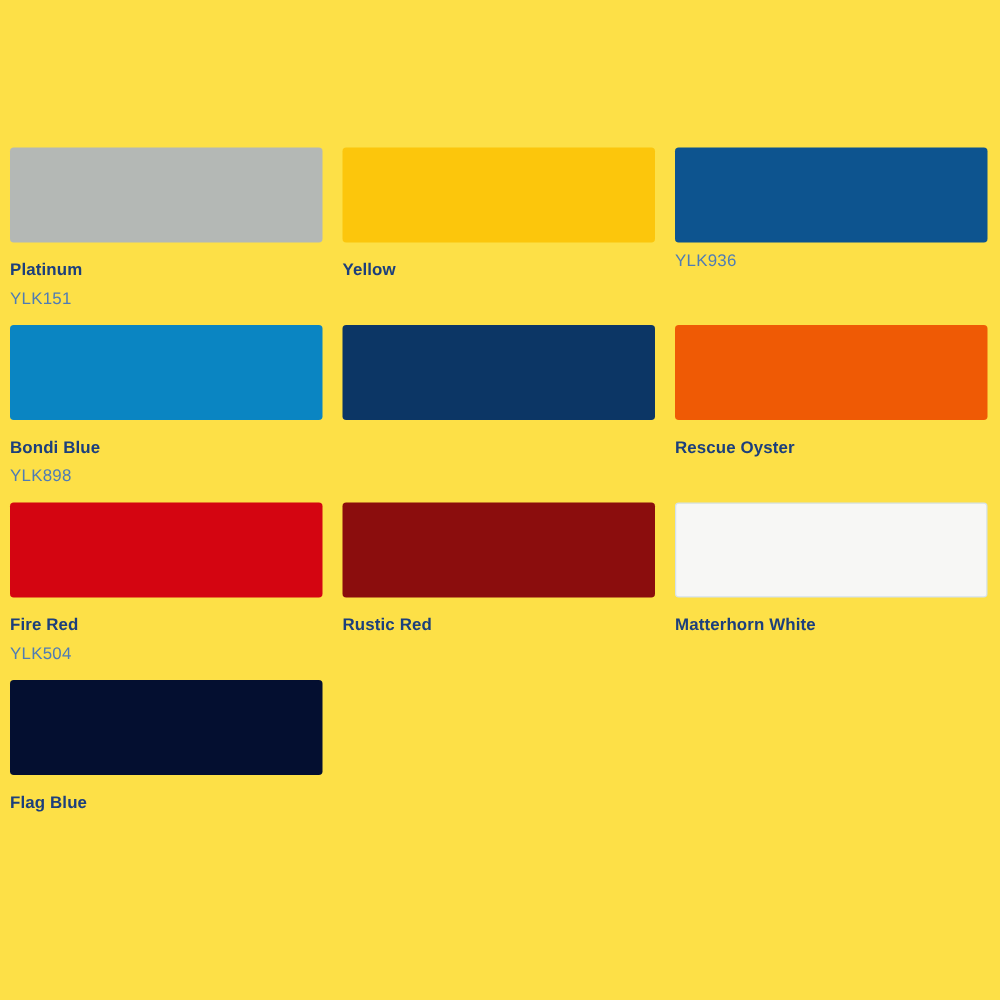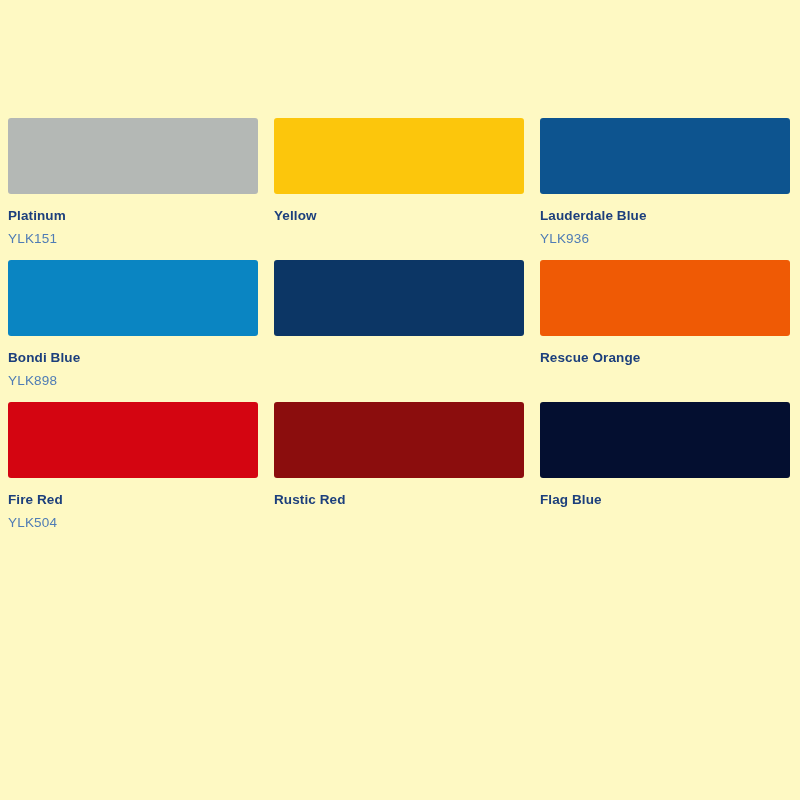--- a/index.html
+++ b/index.html
@@ -14,21 +14,21 @@
     font-family: "Liberation Sans", sans-serif;
     -webkit-font-smoothing: antialiased;
     overflow: hidden;
   }
 
   .swatch-board {
     box-sizing: border-box;
     width: 800px;
     height: 800px;
     padding: 118px 0 0 0;
-    background: #fef9c3;
+    background: #fde047;
   }
 
   .swatch-grid {
     display: grid;
     grid-template-columns: repeat(3, 266px);
     grid-template-rows: repeat(4, 142px);
     column-gap: 0px;
     row-gap: 0px;
     width: 800px;
   }
@@ -86,54 +86,58 @@
     </div>
 
     <div class="swatch-cell">
       <span class="swatch-chip" style="background: rgb(252, 198, 12);"></span>
       <span class="swatch-name">Yellow</span>
 
     </div>
 
     <div class="swatch-cell">
       <span class="swatch-chip" style="background: rgb(13, 84, 143);"></span>
-      <span class="swatch-name">Lauderdale Blue</span>
       <span class="swatch-code">YLK936</span>
     </div>
 
     <div class="swatch-cell">
       <span class="swatch-chip" style="background: rgb(10, 133, 194);"></span>
       <span class="swatch-name">Bondi Blue</span>
       <span class="swatch-code">YLK898</span>
     </div>
 
     <div class="swatch-cell">
       <span class="swatch-chip" style="background: rgb(12, 54, 101);"></span>
 
     </div>
 
     <div class="swatch-cell">
       <span class="swatch-chip" style="background: rgb(239, 90, 5);"></span>
-      <span class="swatch-name">Rescue Orange</span>
+      <span class="swatch-name">Rescue Oyster</span>
 
     </div>
 
     <div class="swatch-cell">
       <span class="swatch-chip" style="background: rgb(212, 5, 17);"></span>
       <span class="swatch-name">Fire Red</span>
       <span class="swatch-code">YLK504</span>
     </div>
 
     <div class="swatch-cell">
       <span class="swatch-chip" style="background: rgb(139, 13, 13);"></span>
       <span class="swatch-name">Rustic Red</span>
 
     </div>
 
 
+    <div class="swatch-cell">
+      <span class="swatch-chip bordered" style="background: rgb(247, 247, 245);"></span>
+      <span class="swatch-name">Matterhorn White</span>
+
+    </div>
 
     <div class="swatch-cell">
       <span class="swatch-chip" style="background: rgb(4, 15, 48);"></span>
       <span class="swatch-name">Flag Blue</span>
 
     </div>
 
 
   </div>
 </div>

